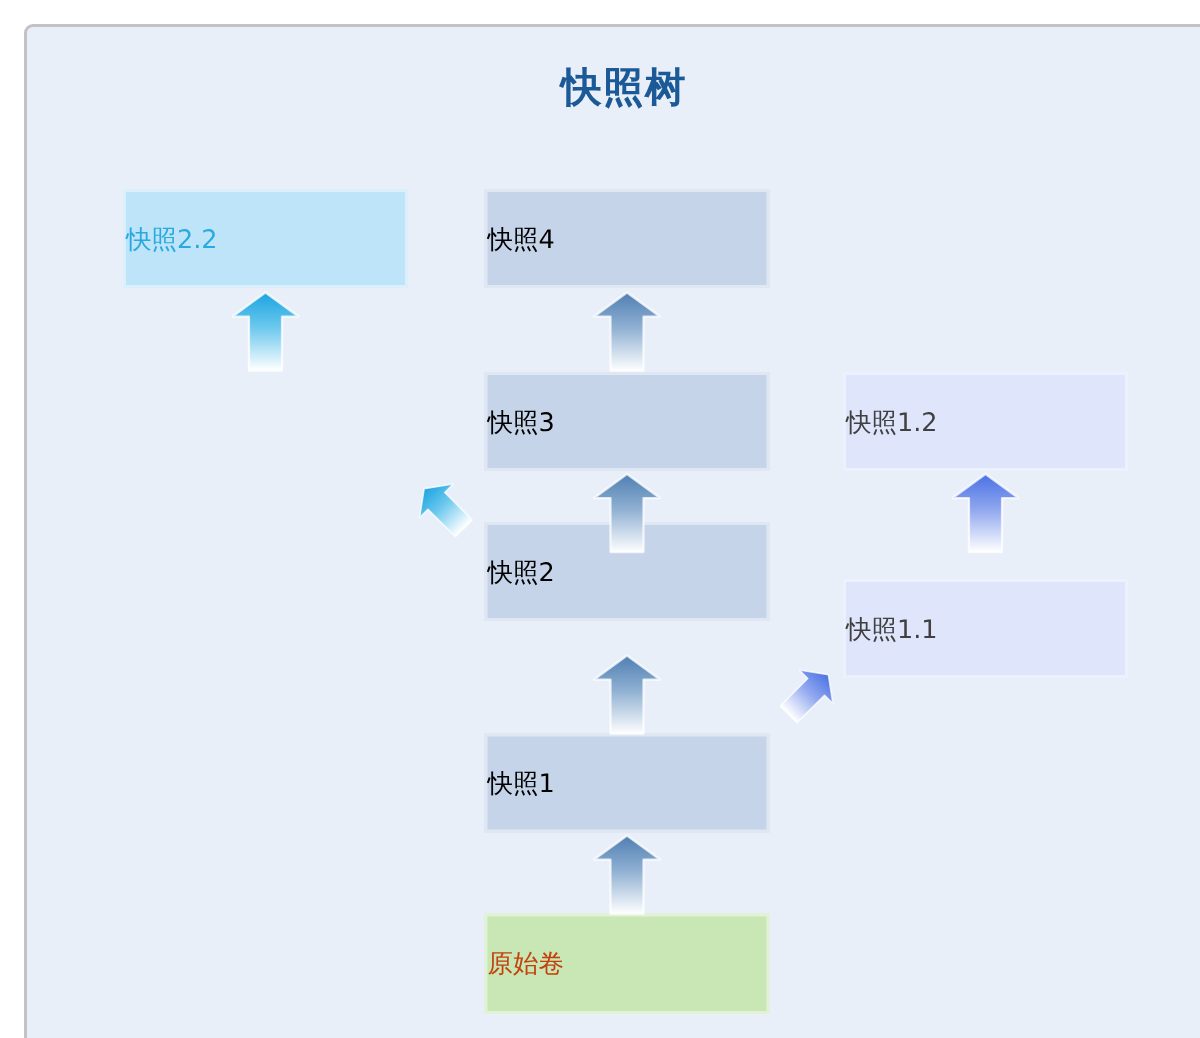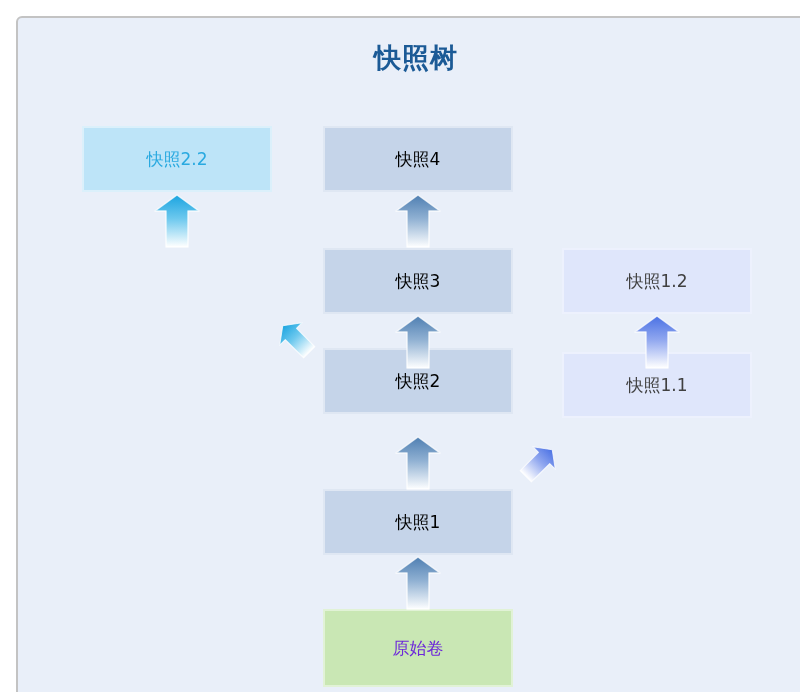--- a/index.html
+++ b/index.html
@@ -19,28 +19,28 @@
     text-align:center;
     font-size:27px;
     font-weight:bold;
     color:#1b5a96;
     letter-spacing:1px;
   }
   .node{
     position:absolute;
     width:190px;height:66px;
     box-sizing:border-box;
-    display:flex;align-items:center;justify-content:center;
+    display:flex;align-items:center;justify-content:flex-start;
     border:2px solid rgba(255,255,255,0.45);
     font-size:17px;
   }
   .node-cyan{background:#bde4f8;color:#29a9e0;}
   .node-steel{background:#c5d4e9;color:#000000;}
   .node-peri{background:#dfe6fb;color:#404040;}
-  .node-green{background:#c9e7b4;color:#6d28d9;height:78px;}
+  .node-green{background:#c9e7b4;color:#c2410c;height:67px;}
   .arrow{position:absolute;width:44px;height:52px;}
   .arrow svg{display:block;width:100%;height:100%;overflow:visible;}
   .arrow-upleft{transform:rotate(-45deg) scale(0.72);}
   .arrow-upright{transform:rotate(45deg) scale(0.72);}
   .defs-holder{position:absolute;width:0;height:0;overflow:hidden;}
 </style>
 </head>
 <body>
 
 <div class="canvas">
@@ -75,21 +75,21 @@
   </div>
   <div class="node node-steel" style="left:305px;top:230px">
     <span>快照3</span>
   </div>
   <div class="node node-peri" style="left:544px;top:230px">
     <span>快照1.2</span>
   </div>
   <div class="node node-steel" style="left:305px;top:330px">
     <span>快照2</span>
   </div>
-  <div class="node node-peri" style="left:544px;top:334px">
+  <div class="node node-peri" style="left:544px;top:368px">
     <span>快照1.1</span>
   </div>
   <div class="node node-steel" style="left:305px;top:471px">
     <span>快照1</span>
   </div>
   <div class="node node-green" style="left:305px;top:591px">
     <span>原始卷</span>
   </div>
 
   <div class="arrow" style="left:137px;top:177px">

